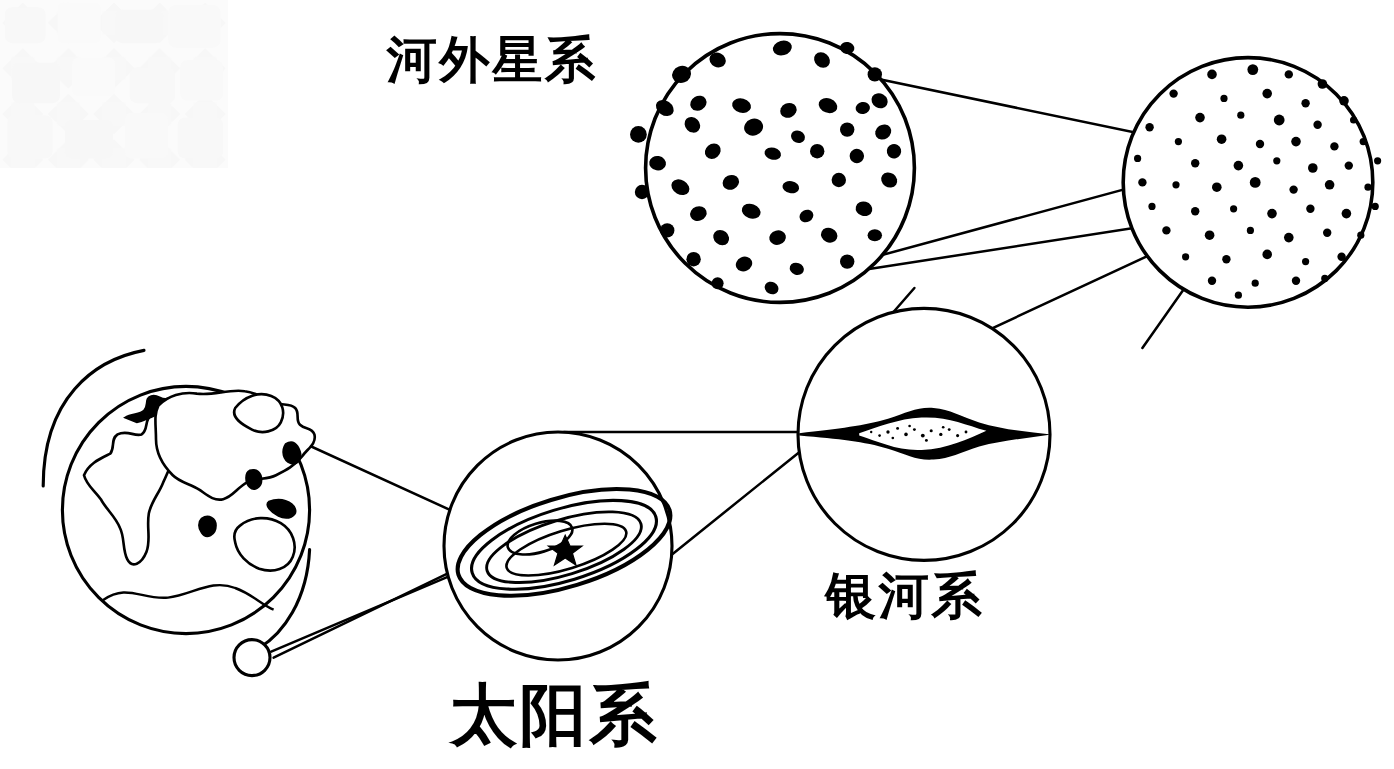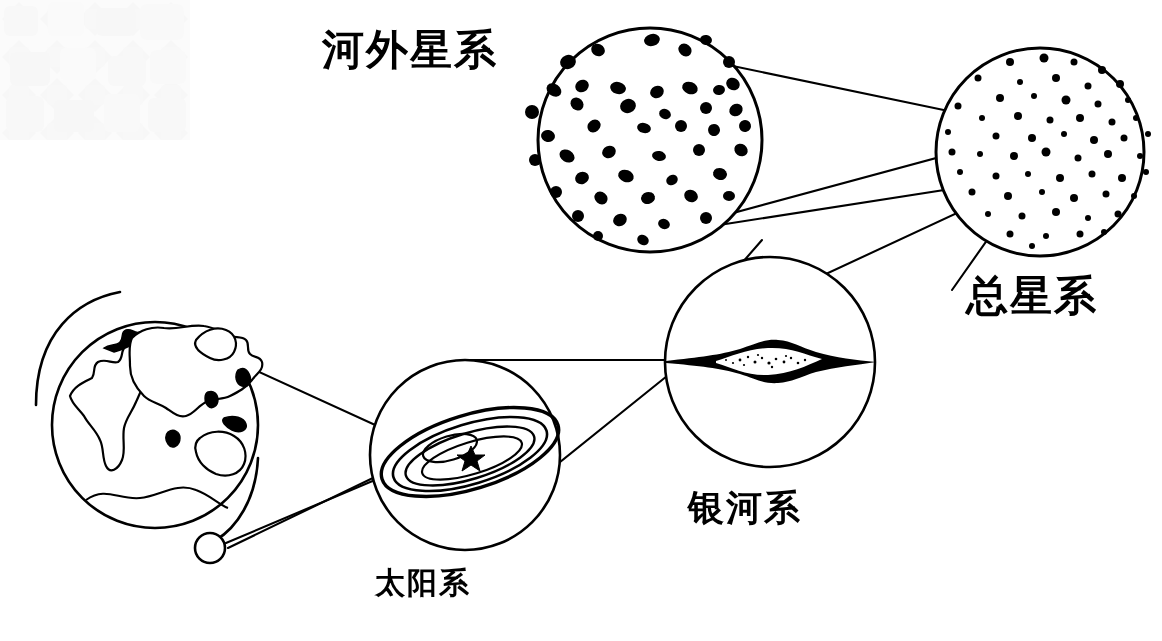--- a/index.html
+++ b/index.html
@@ -45,32 +45,32 @@
     display: block;
     letter-spacing: 1px;
   }
   #label-metagalaxy {
     left: 966px;
     top: 272px;
     font-size: 42px;
   }
   #label-milkyway {
     left: 688px;
-    top: 488px;
-    font-size: 36px;
+    top: 473px;
+    font-size: 42px;
   }
   #label-earthmoon {
     left: 96px;
     top: 566px;
     font-size: 42px;
   }
   #label-solar {
     left: 375px;
     top: 566px;
-    font-size: 30px;
+    font-size: 56px;
   }
   #watermark {
     position: absolute;
     left: 0;
     top: 0;
     width: 190px;
     height: 140px;
     opacity: 0.6;
   }
 </style>
@@ -322,20 +322,19 @@
         <circle cx="1104" cy="232" r="3"></circle>
           <circle cx="1032" cy="246" r="3"></circle>
       </g>
     </g>
   </svg>
 
   <div class="label" id="label-extragalactic">
     <span>河外星系</span>
   </div>
 
-  <div class="label" id="label-metagalaxy">总星系</div>
 
   <div class="label" id="label-milkyway">银河系</div>
 
 
   <div class="label" id="label-solar">太阳系</div>
 
 </div>
 
 </body></html>

